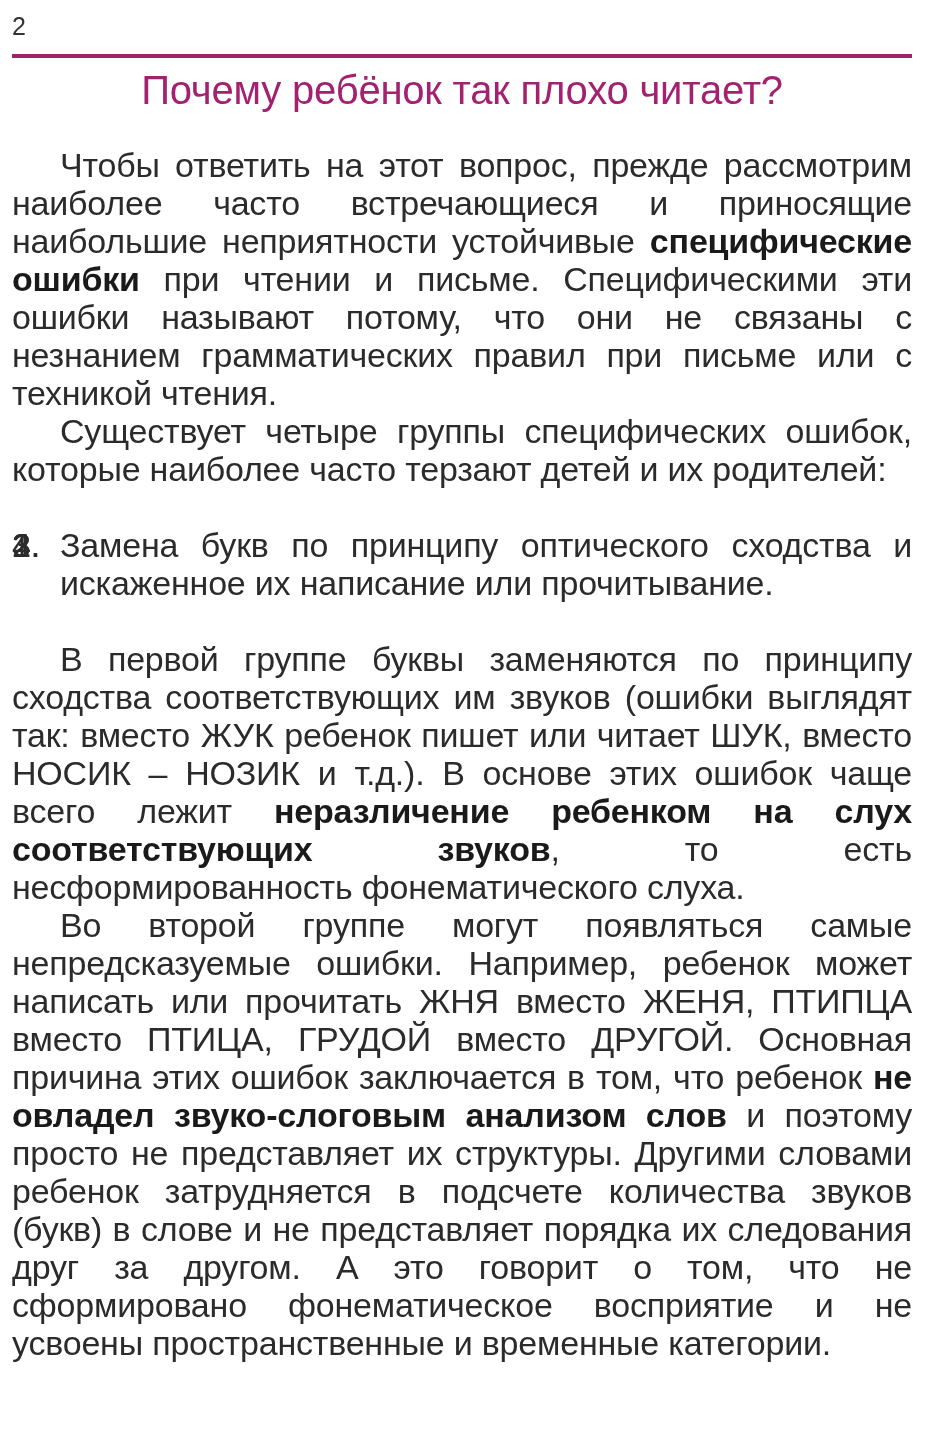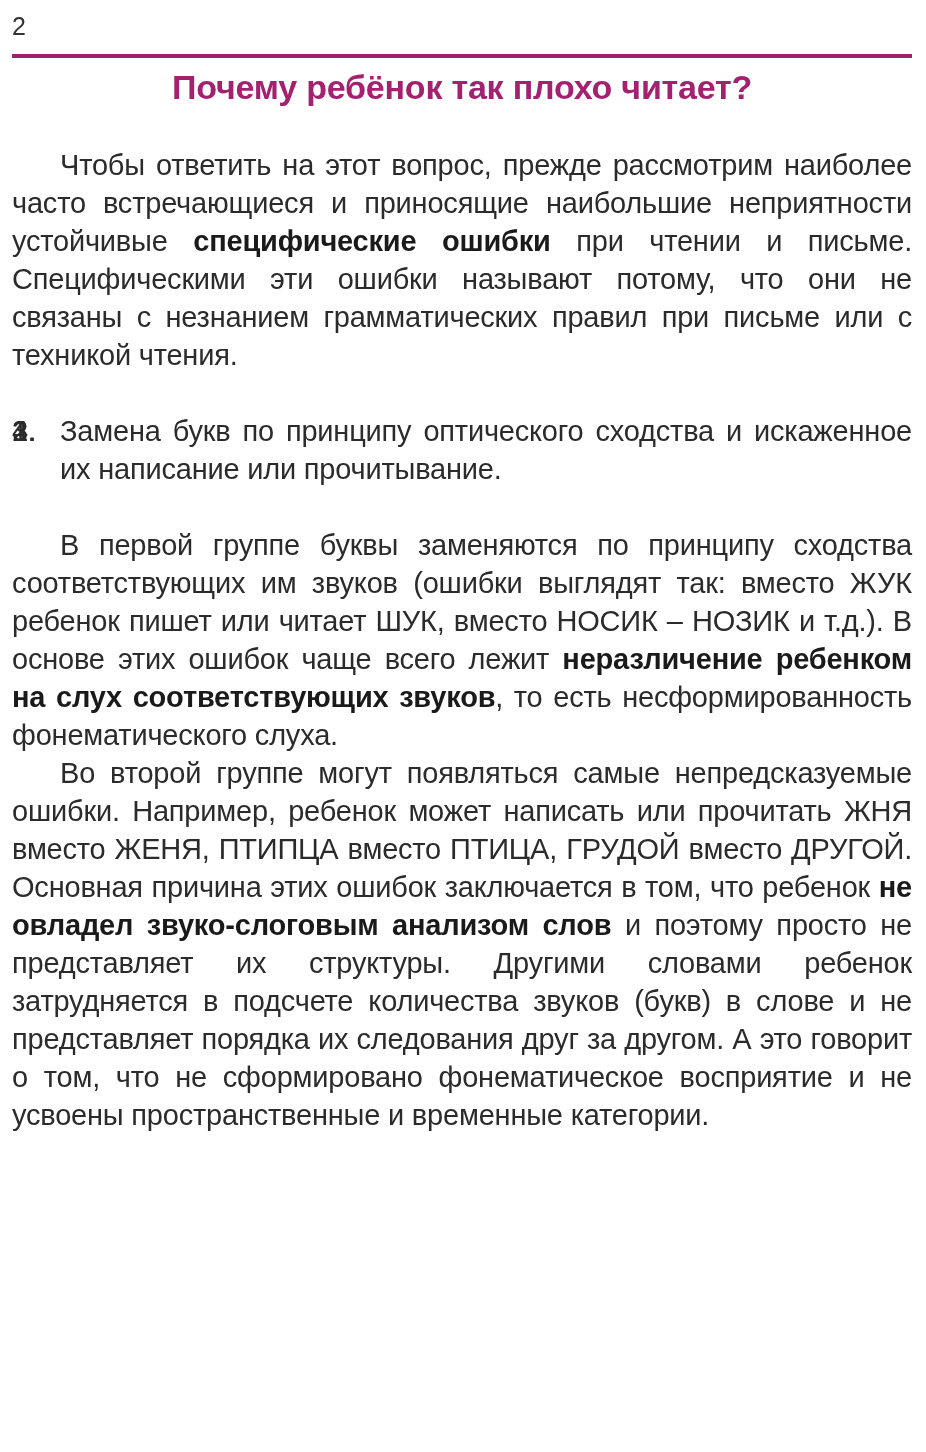--- a/index.html
+++ b/index.html
@@ -5,42 +5,43 @@
   html, body { margin:0; padding:0; background:#ffffff; }
   body { width:926px; height:1452px; overflow:hidden; position:relative;
          font-family:"Liberation Sans", sans-serif; color:#2a2a2a; }
   .page { position:absolute; left:12px; top:0; width:900px; }
   .running-head { position:absolute; top:6px; left:0; width:900px; height:40px;
                   font-size:25px; letter-spacing:-0.3px; color:#333; }
   .page-num { position:absolute; left:0; top:6px; }
   .run-title { position:absolute; right:0; top:6px; }
   .rule { position:absolute; top:54px; left:0; width:900px; height:4px; background:#9a2468; }
   .chapter-title { position:absolute; top:68px; left:0; width:900px; text-align:center;
-                   font-size:34px; font-weight:bold; color:#a3216f; letter-spacing:-0.2px; }
-  .body { position:absolute; top:146px; left:0; width:900px; font-size:29px;
+                   font-size:40px; font-weight:normal; color:#a3216f; letter-spacing:-0.2px; }
+  .body { position:absolute; top:146px; left:0; width:900px; font-size:34px;
           line-height:38px; text-align:justify; color:#2b2b2b; letter-spacing:-0.2px; }
   .body p { margin:0; text-indent:48px; }
   .body b { font-weight:bold; color:#1a1a1a; }
   .gap { height:38px; }
   ol { margin:0; padding:0; list-style:none; }
   ol li { position:relative; padding-left:48px; }
   ol li .num { position:absolute; left:0; top:0; }
 </style>
 </head>
 <body>
 
 <div class="page">
   <div class="running-head">
     <span class="page-num">2</span>
   </div>
   <div class="rule"></div>
   <div class="chapter-title">Почему ребёнок так плохо читает?</div>
 
   <div class="body">
     <p><span>Чтобы ответить на этот вопрос, прежде рассмотрим наиболее часто встречающиеся и приносящие наибольшие неприятности устойчивые </span><b>специфические ошибки</b><span> при чтении и письме. Специфическими эти ошибки называют потому, что они не связаны с незнанием грамматических правил при письме или с техникой чтения.</span></p>
+    <p>Существует четыре группы специфических ошибок, которые наиболее часто терзают детей и их родителей:</p>
     <div class="gap"></div>
     <ol>
       <li><span class="num">1.</span></li>
       <li><span class="num">2.</span></li>
       <li><span class="num">3.</span></li>
       <li><span class="num">4.</span><span>Замена букв по принципу оптического сходства и искаженное их написание или прочитывание.</span></li>
     </ol>
     <div class="gap"></div>
     <p><span>В первой группе буквы заменяются по принципу сходства соответствующих им звуков (ошибки выглядят так: вместо ЖУК ребенок пишет или читает ШУК, вместо НОСИК – НОЗИК и т.д.). В основе этих ошибок чаще всего лежит </span><b>неразличение ребенком на слух соответствующих звуков</b><span>, то есть несформированность фонематического слуха.</span></p>
     <p><span>Во второй группе могут появляться самые непредсказуемые ошибки. Например, ребенок может написать или прочитать ЖНЯ вместо ЖЕНЯ, ПТИПЦА вместо ПТИЦА, ГРУДОЙ вместо ДРУГОЙ. Основная причина этих ошибок заключается в том, что ребенок </span><b>не овладел звуко-слоговым анализом слов</b><span> и поэтому просто не представляет их структуры. Другими словами ребенок затрудняется в подсчете количества звуков (букв) в слове и не представляет порядка их следования друг за другом. А это говорит о том, что не сформировано фонематическое восприятие и не усвоены пространственные и временные категории.</span></p>

